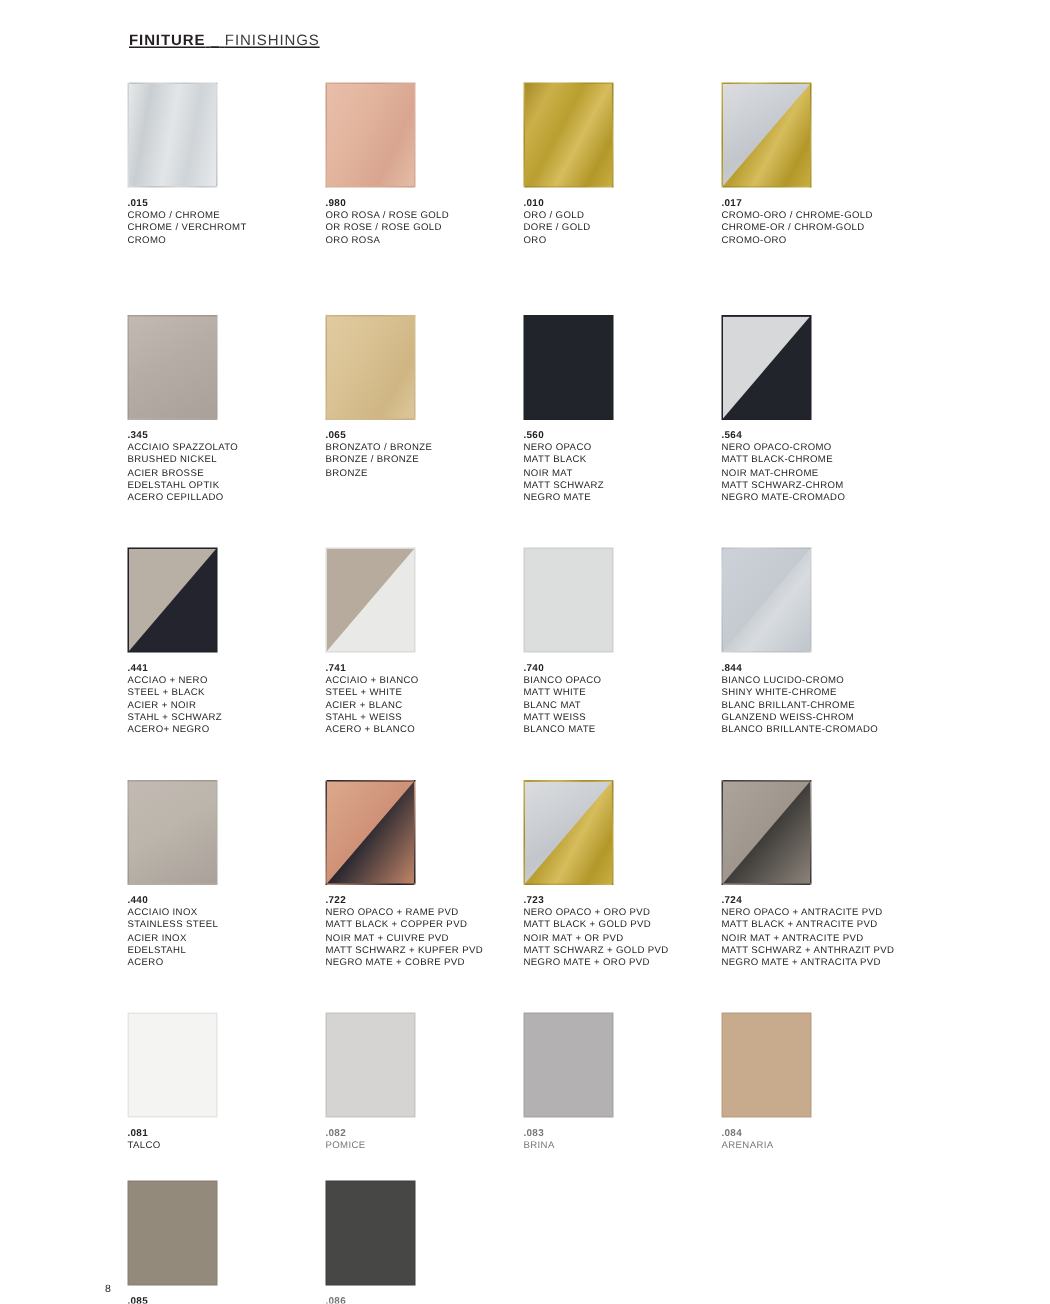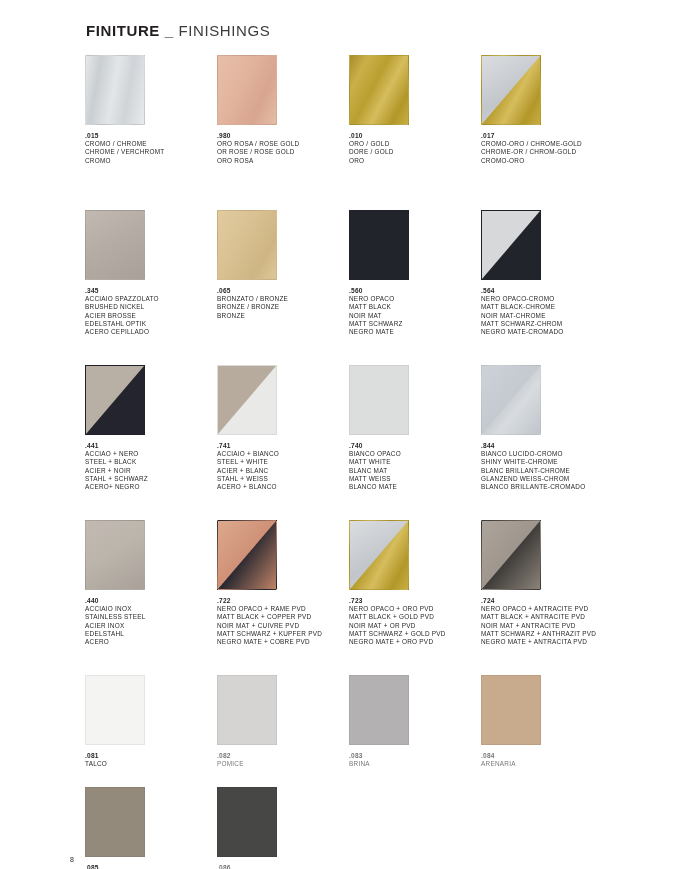--- a/index.html
+++ b/index.html
@@ -14,23 +14,24 @@
     font-family: "Liberation Sans", sans-serif;
     color: #231f20;
     overflow: hidden;
   }
 
   
   .page-header {
     position: absolute;
     left: 86px;
     top: 22px;
-    font-size: 15px;
+    font-size: 10px;
     letter-spacing: 0.6px;
     white-space: nowrap;
+    text-decoration: underline;
   }
   .page-header .ttl-strong {
     font-weight: bold;
     color: #231f20;
   }
   .page-header .ttl-sep {
     font-weight: bold;
     color: #231f20;
   }
   .page-header .ttl-light {

